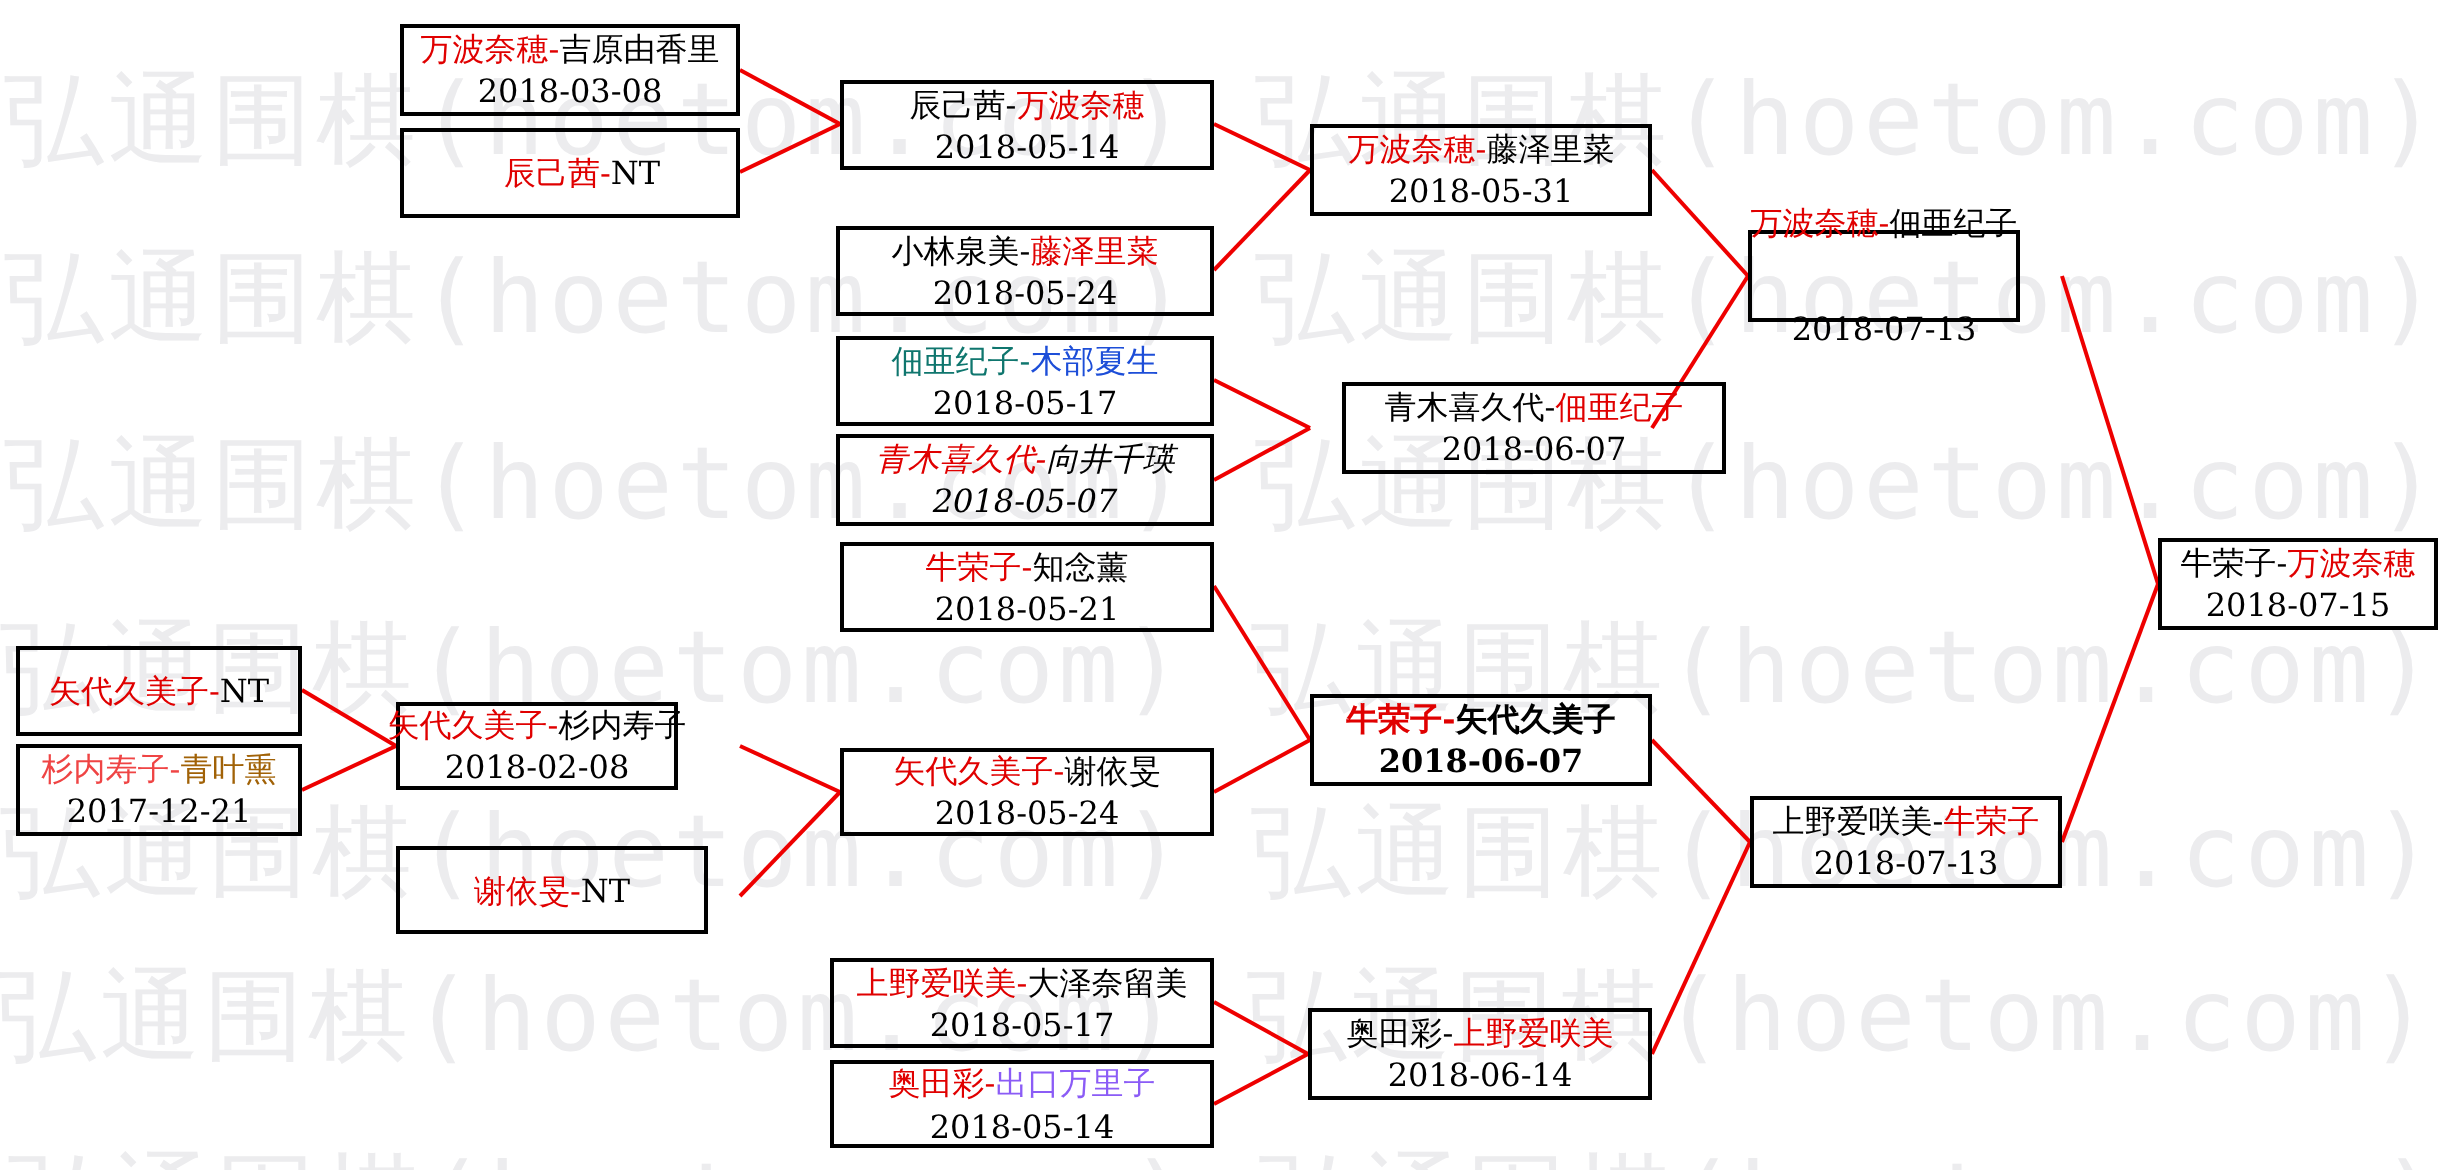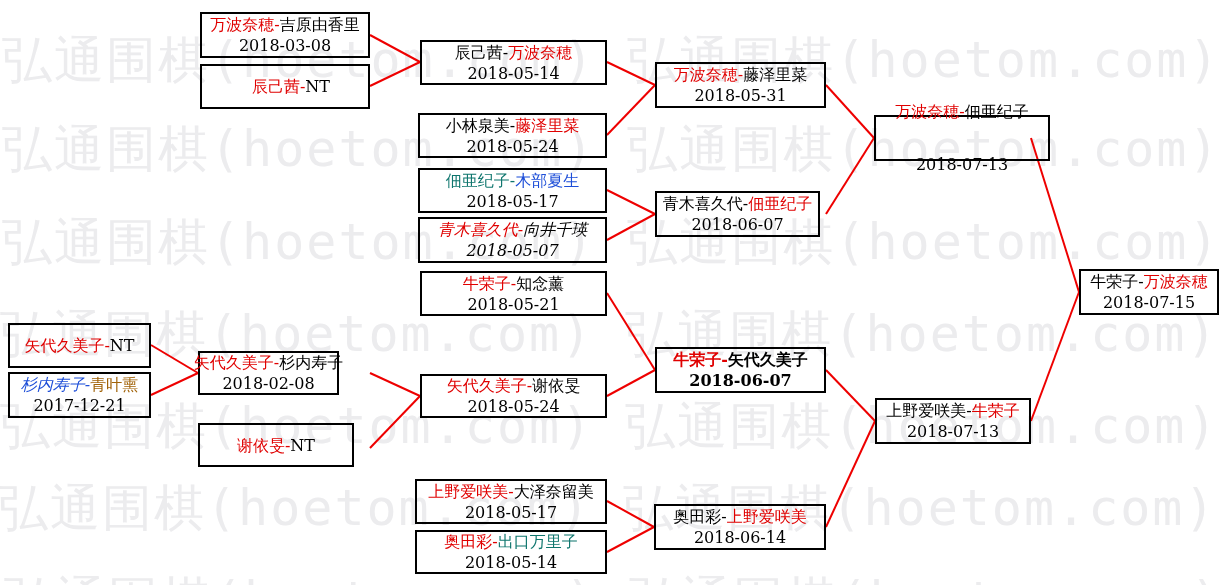--- a/index.html
+++ b/index.html
@@ -82,37 +82,37 @@
         <div class="mdate">2018-05-17</div>
       </div>
       <div class="match" style="left: 418px; top: 217px; width: 189px; height: 46px; border-color: rgb(0, 0, 0); font-style: italic;">
         <div class="names"><span style="color: rgb(224, 0, 0);">青木喜久代-</span><span style="color: rgb(0, 0, 0);">向井千瑛</span></div>
         <div class="mdate">2018-05-07</div>
       </div>
       <div class="match" style="left: 655px; top: 62px; width: 171px; height: 46px; border-color: rgb(0, 0, 0);">
         <div class="names"><span style="color: rgb(224, 0, 0);">万波奈穂-</span><span style="color: rgb(0, 0, 0);">藤泽里菜</span></div>
         <div class="mdate">2018-05-31</div>
       </div>
-      <div class="match" style="left: 655px; top: 191px; width: 165px; height: 46px; border-color: rgb(0, 0, 0); justify-content: space-between;">
+      <div class="match" style="left: 671px; top: 191px; width: 192px; height: 46px; border-color: rgb(0, 0, 0); justify-content: space-between;">
         <div class="names"><span style="color: rgb(0, 0, 0);">青木喜久代-</span><span style="color: rgb(224, 0, 0);">佃亜纪子</span></div>
         <div class="mdate">2018-06-07</div>
       </div>
-      <div class="match" style="left: 874px; top: 115px; width: 176px; height: 46px; border-color: rgb(0, 0, 0); gap: 32px;">
+      <div class="match" style="left: 874px; top: 115px; width: 136px; height: 46px; border-color: rgb(0, 0, 0); gap: 32px;">
         <div class="names"><span style="color: rgb(224, 0, 0);">万波奈穂-</span><span style="color: rgb(0, 0, 0);">佃亜纪子</span></div>
         <div class="mdate">2018-07-13</div>
       </div>
       <div class="match" style="left: 420px; top: 271px; width: 187px; height: 45px; border-color: rgb(0, 0, 0);">
         <div class="names"><span style="color: rgb(224, 0, 0);">牛荣子-</span><span style="color: rgb(0, 0, 0);">知念薰</span></div>
         <div class="mdate">2018-05-21</div>
       </div>
       <div class="match" style="left: 8px; top: 323px; width: 143px; height: 45px; border-color: rgb(0, 0, 0);">
         <div class="names"><span style="color: rgb(224, 0, 0);">矢代久美子-</span><span style="color: rgb(0, 0, 0);">NT</span></div>
       </div>
       <div class="match" style="left: 8px; top: 372px; width: 143px; height: 46px; border-color: rgb(0, 0, 0);">
-        <div class="names"><span style="color: #1d4ed8; font-style: italic;">杉内寿子-</span><span style="color: #a16207;">青叶熏</span></div>
+        <div class="names"><span style="color: #ef4444;">杉内寿子-</span><span style="color: #a16207;">青叶熏</span></div>
         <div class="mdate">2017-12-21</div>
       </div>
       <div class="match" style="left: 198px; top: 351px; width: 141px; height: 44px; border-color: rgb(0, 0, 0);">
         <div class="names"><span style="color: rgb(224, 0, 0);">矢代久美子-</span><span style="color: rgb(0, 0, 0);">杉内寿子</span></div>
         <div class="mdate">2018-02-08</div>
       </div>
       <div class="match" style="left: 198px; top: 423px; width: 156px; height: 44px; border-color: rgb(0, 0, 0);">
         <div class="names"><span style="color: rgb(224, 0, 0);">谢依旻-</span><span style="color: rgb(0, 0, 0);">NT</span></div>
       </div>
       <div class="match" style="left: 420px; top: 374px; width: 187px; height: 44px; border-color: rgb(0, 0, 0);">
@@ -121,21 +121,21 @@
       </div>
       <div class="match" style="left: 655px; top: 347px; width: 171px; height: 46px; border-color: rgb(0, 0, 0); font-weight: bold;">
         <div class="names"><span style="color: rgb(224, 0, 0);">牛荣子-</span><span style="color: rgb(0, 0, 0);">矢代久美子</span></div>
         <div class="mdate">2018-06-07</div>
       </div>
       <div class="match" style="left: 415px; top: 479px; width: 192px; height: 45px; border-color: rgb(0, 0, 0);">
         <div class="names"><span style="color: rgb(224, 0, 0);">上野爱咲美-</span><span style="color: rgb(0, 0, 0);">大泽奈留美</span></div>
         <div class="mdate">2018-05-17</div>
       </div>
       <div class="match" style="left: 415px; top: 530px; width: 192px; height: 44px; border-color: rgb(0, 0, 0);">
-        <div class="names"><span style="color: rgb(224, 0, 0);">奥田彩-</span><span style="color: #0f766e; font-family: Liberation Serif, serif;">出口万里子</span></div>
+        <div class="names"><span style="color: rgb(224, 0, 0);">奥田彩-</span><span style="color: #8b5cf6; font-family: Liberation Serif, serif;">出口万里子</span></div>
         <div class="mdate">2018-05-14</div>
       </div>
       <div class="match" style="left: 654px; top: 504px; width: 172px; height: 46px; border-color: rgb(0, 0, 0);">
         <div class="names"><span style="color: rgb(0, 0, 0);">奥田彩-</span><span style="color: rgb(224, 0, 0); margin-top: 26px;">上野爱咲美</span></div>
         <div class="mdate">2018-06-14</div>
       </div>
       <div class="match" style="left: 875px; top: 398px; width: 156px; height: 46px; border-color: rgb(0, 0, 0);">
         <div class="names"><span style="color: rgb(0, 0, 0);">上野爱咲美-</span><span style="color: rgb(224, 0, 0);">牛荣子</span></div>
         <div class="mdate">2018-07-13</div>
       </div>

